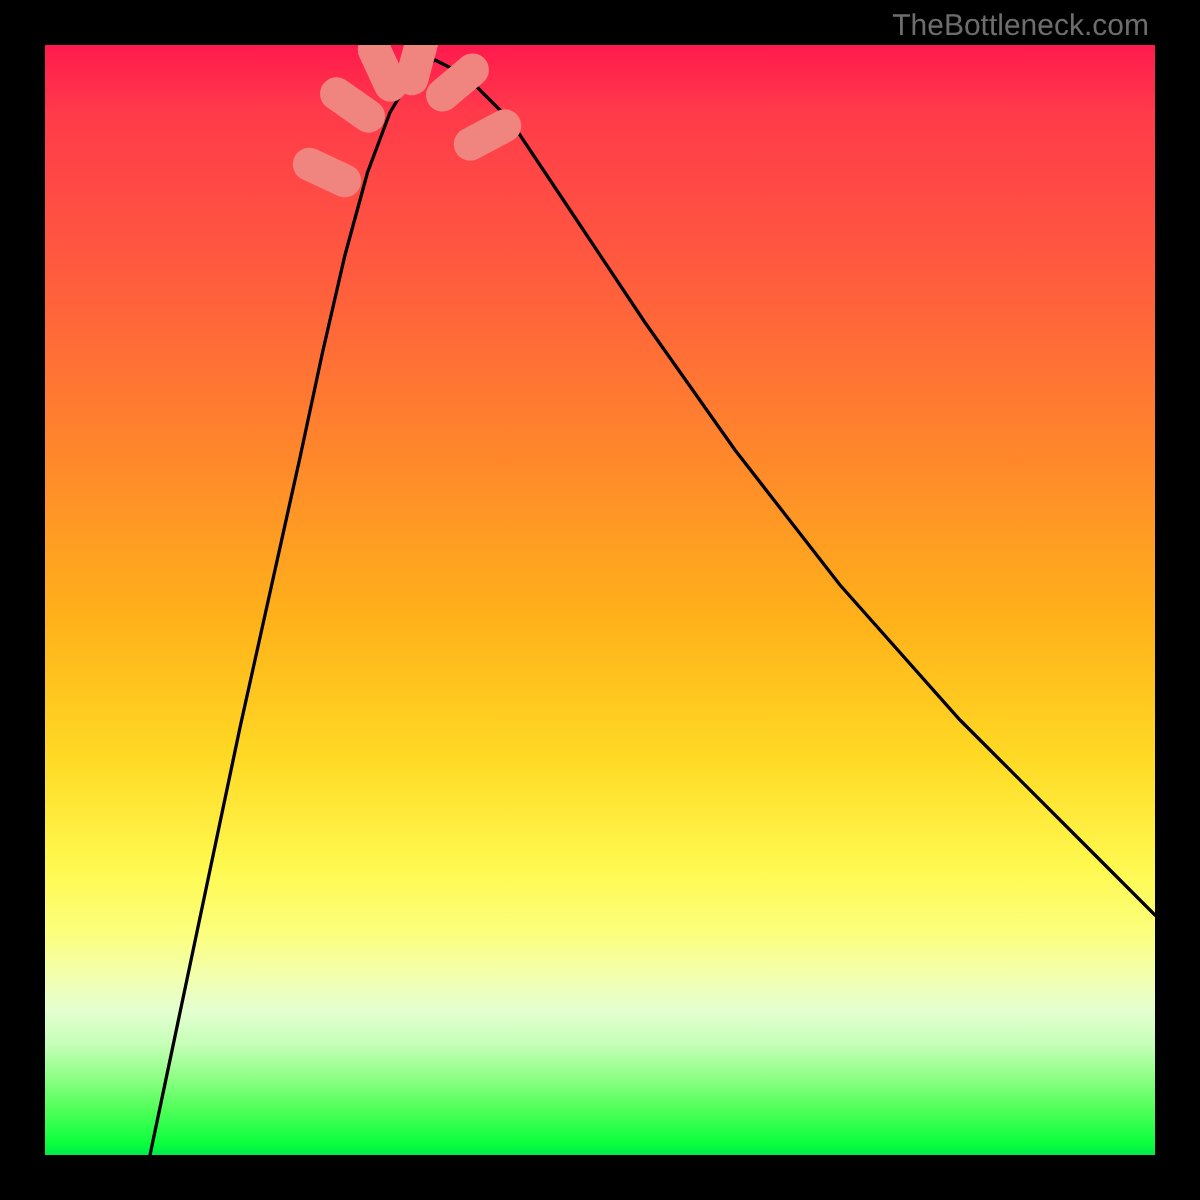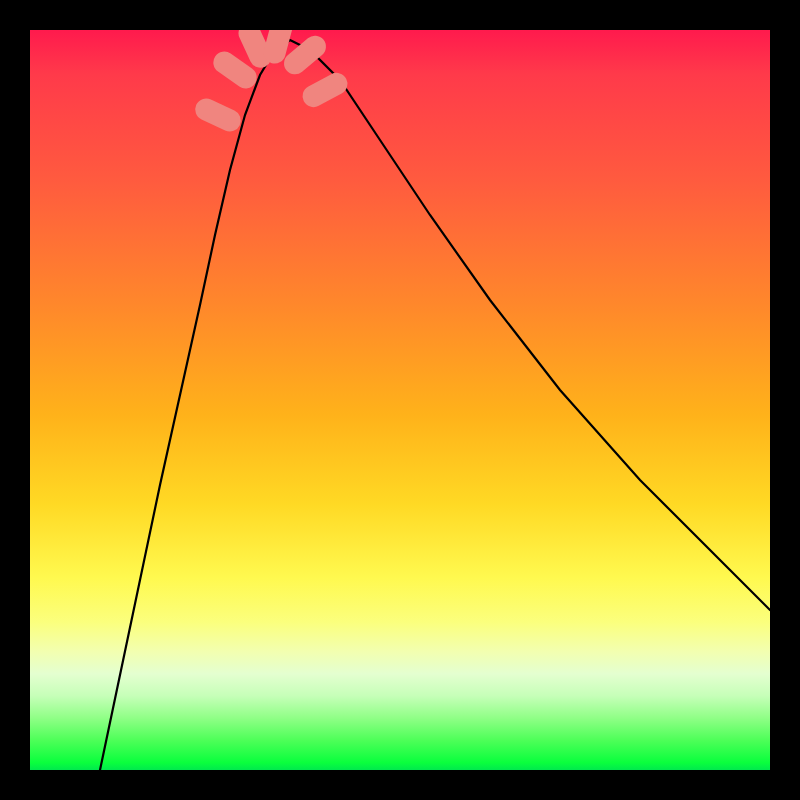--- a/index.html
+++ b/index.html
@@ -69,13 +69,14 @@
       <g id="markers">
           <rect x="-11" y="-24" width="22" height="48" rx="11" ry="11" fill="#f0857f" transform="translate(188,85) rotate(-65)"></rect>
           <rect x="-11" y="-24" width="22" height="48" rx="11" ry="11" fill="#f0857f" transform="translate(205,40) rotate(-55)"></rect>
           <rect x="-11" y="-24" width="22" height="48" rx="11" ry="11" fill="#f0857f" transform="translate(225,15) rotate(-25)"></rect>
           <rect x="-11" y="-24" width="22" height="48" rx="11" ry="11" fill="#f0857f" transform="translate(248,10) rotate(15)"></rect>
           <rect x="-11" y="-24" width="22" height="48" rx="11" ry="11" fill="#f0857f" transform="translate(275,25) rotate(50)"></rect>
           <rect x="-11" y="-24" width="22" height="48" rx="11" ry="11" fill="#f0857f" transform="translate(295,60) rotate(62)"></rect>
         </g>
     </svg>
   </div>
+  <div class="attribution">TheBottleneck.com</div>
 </div>
 
 </body></html>

